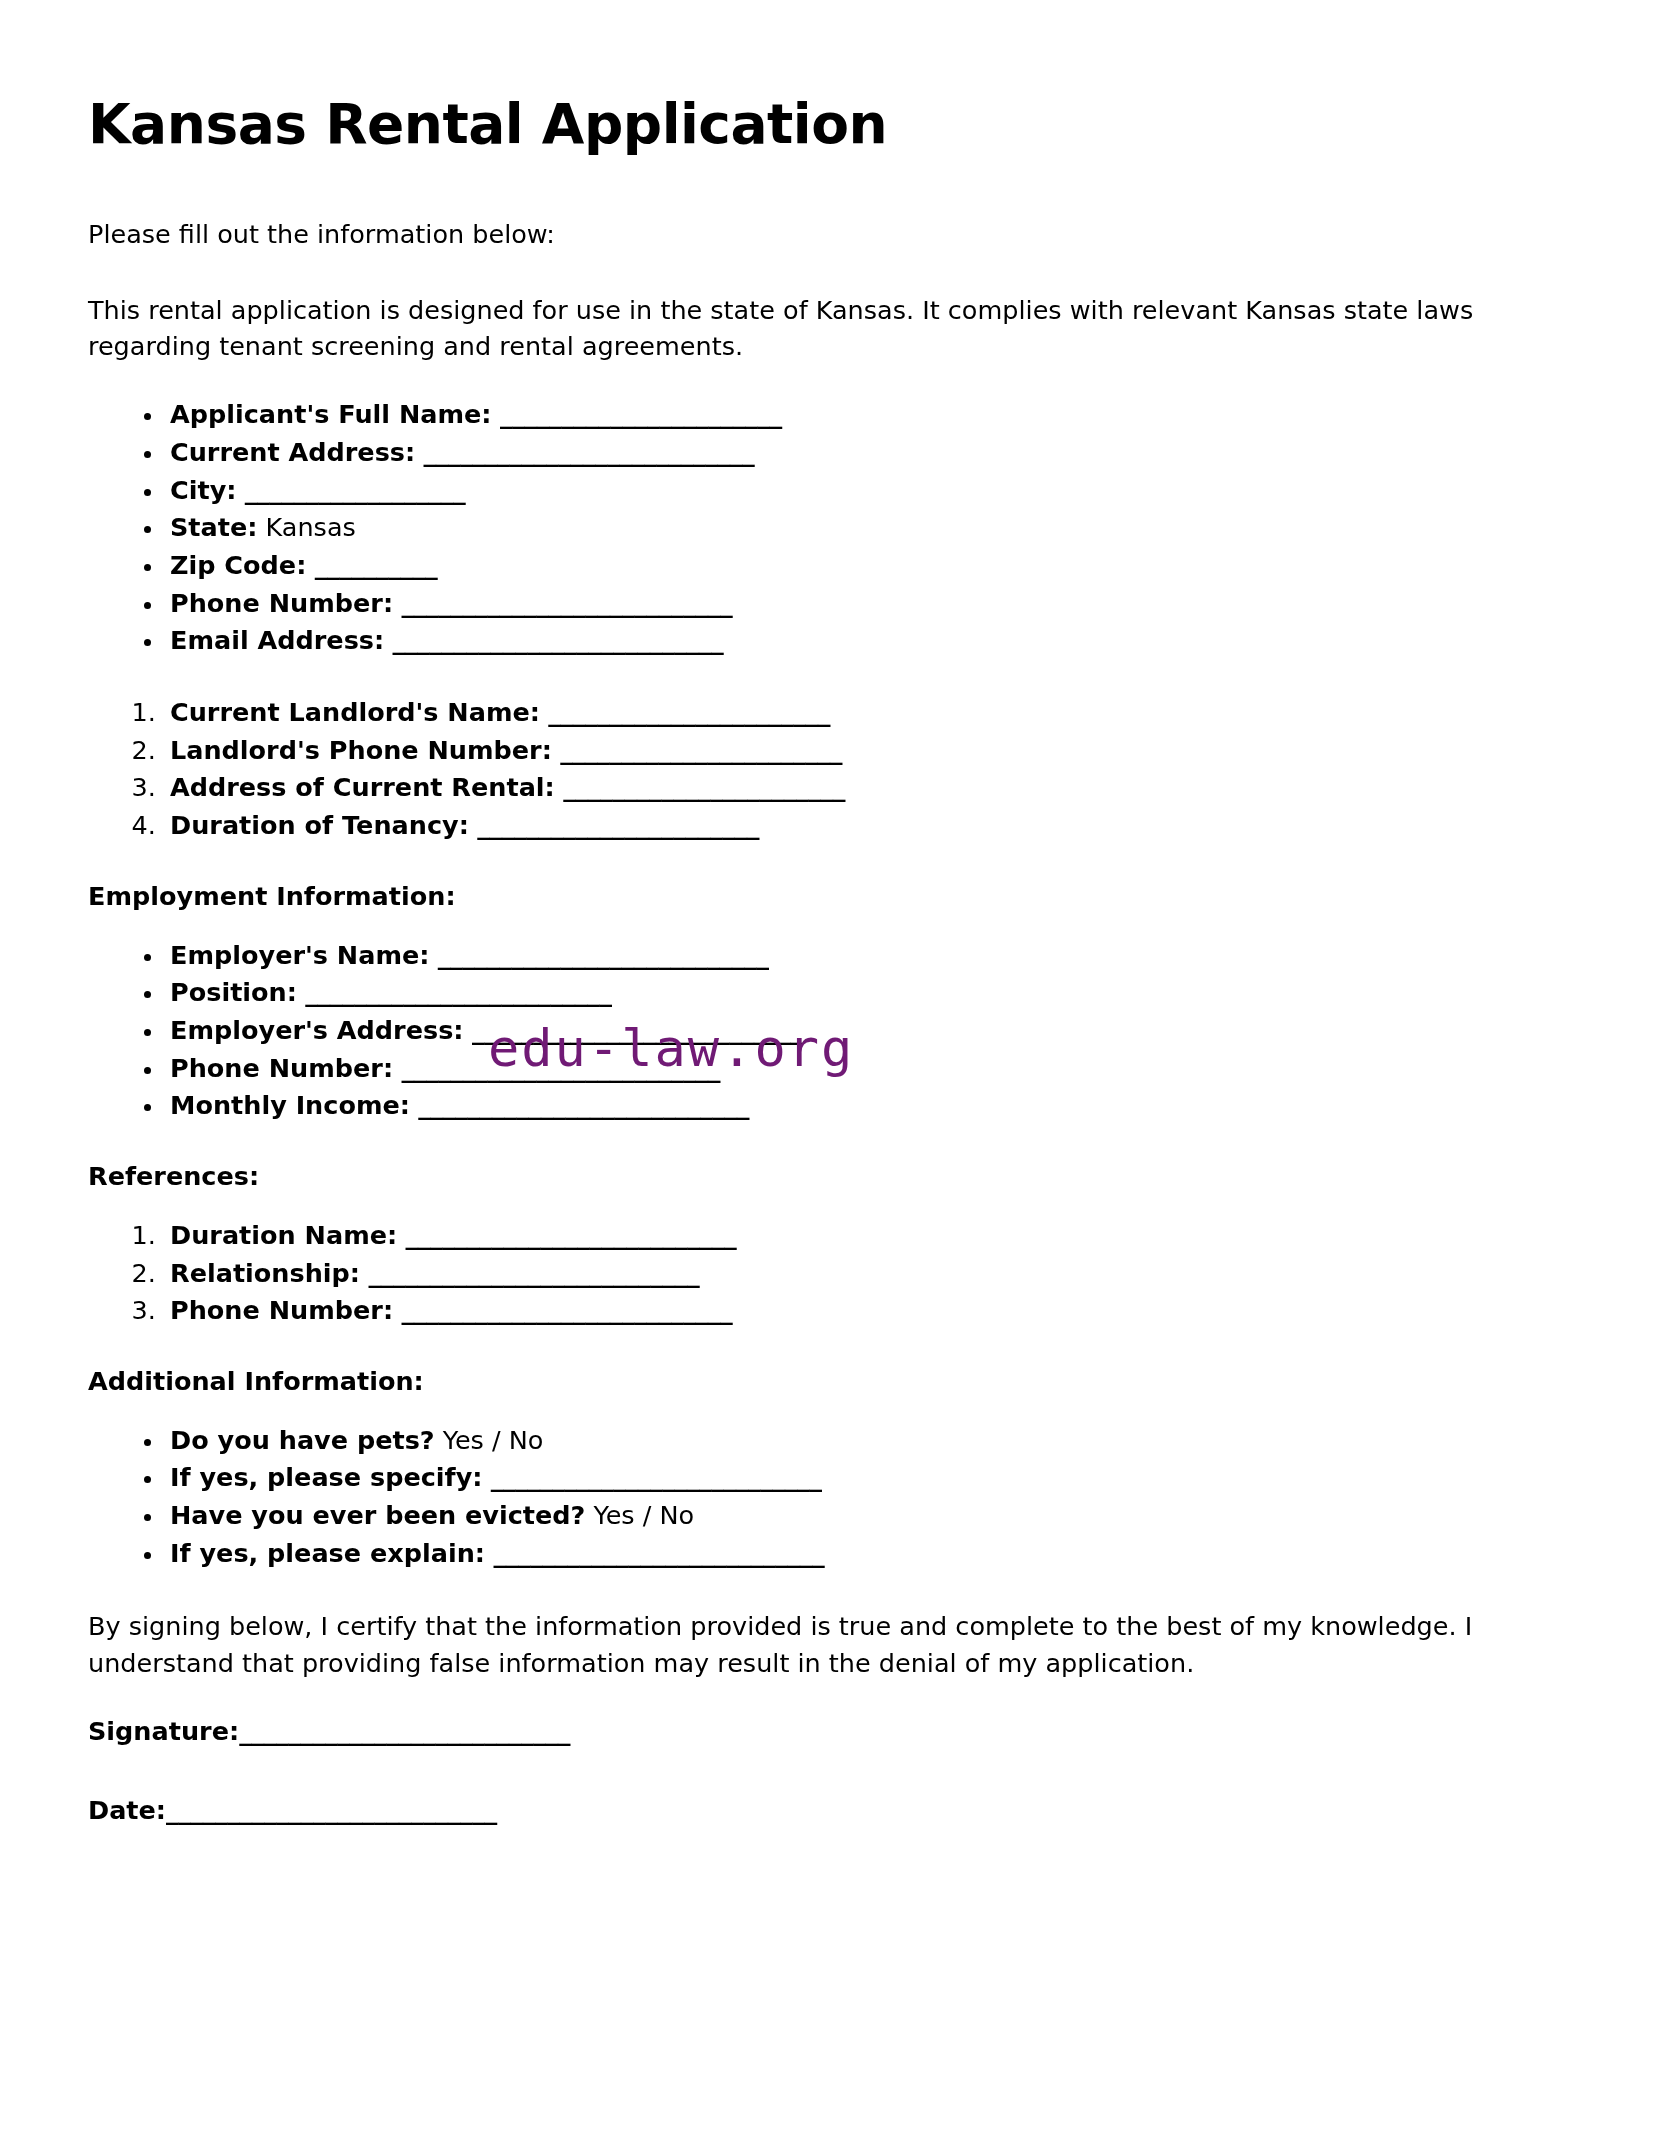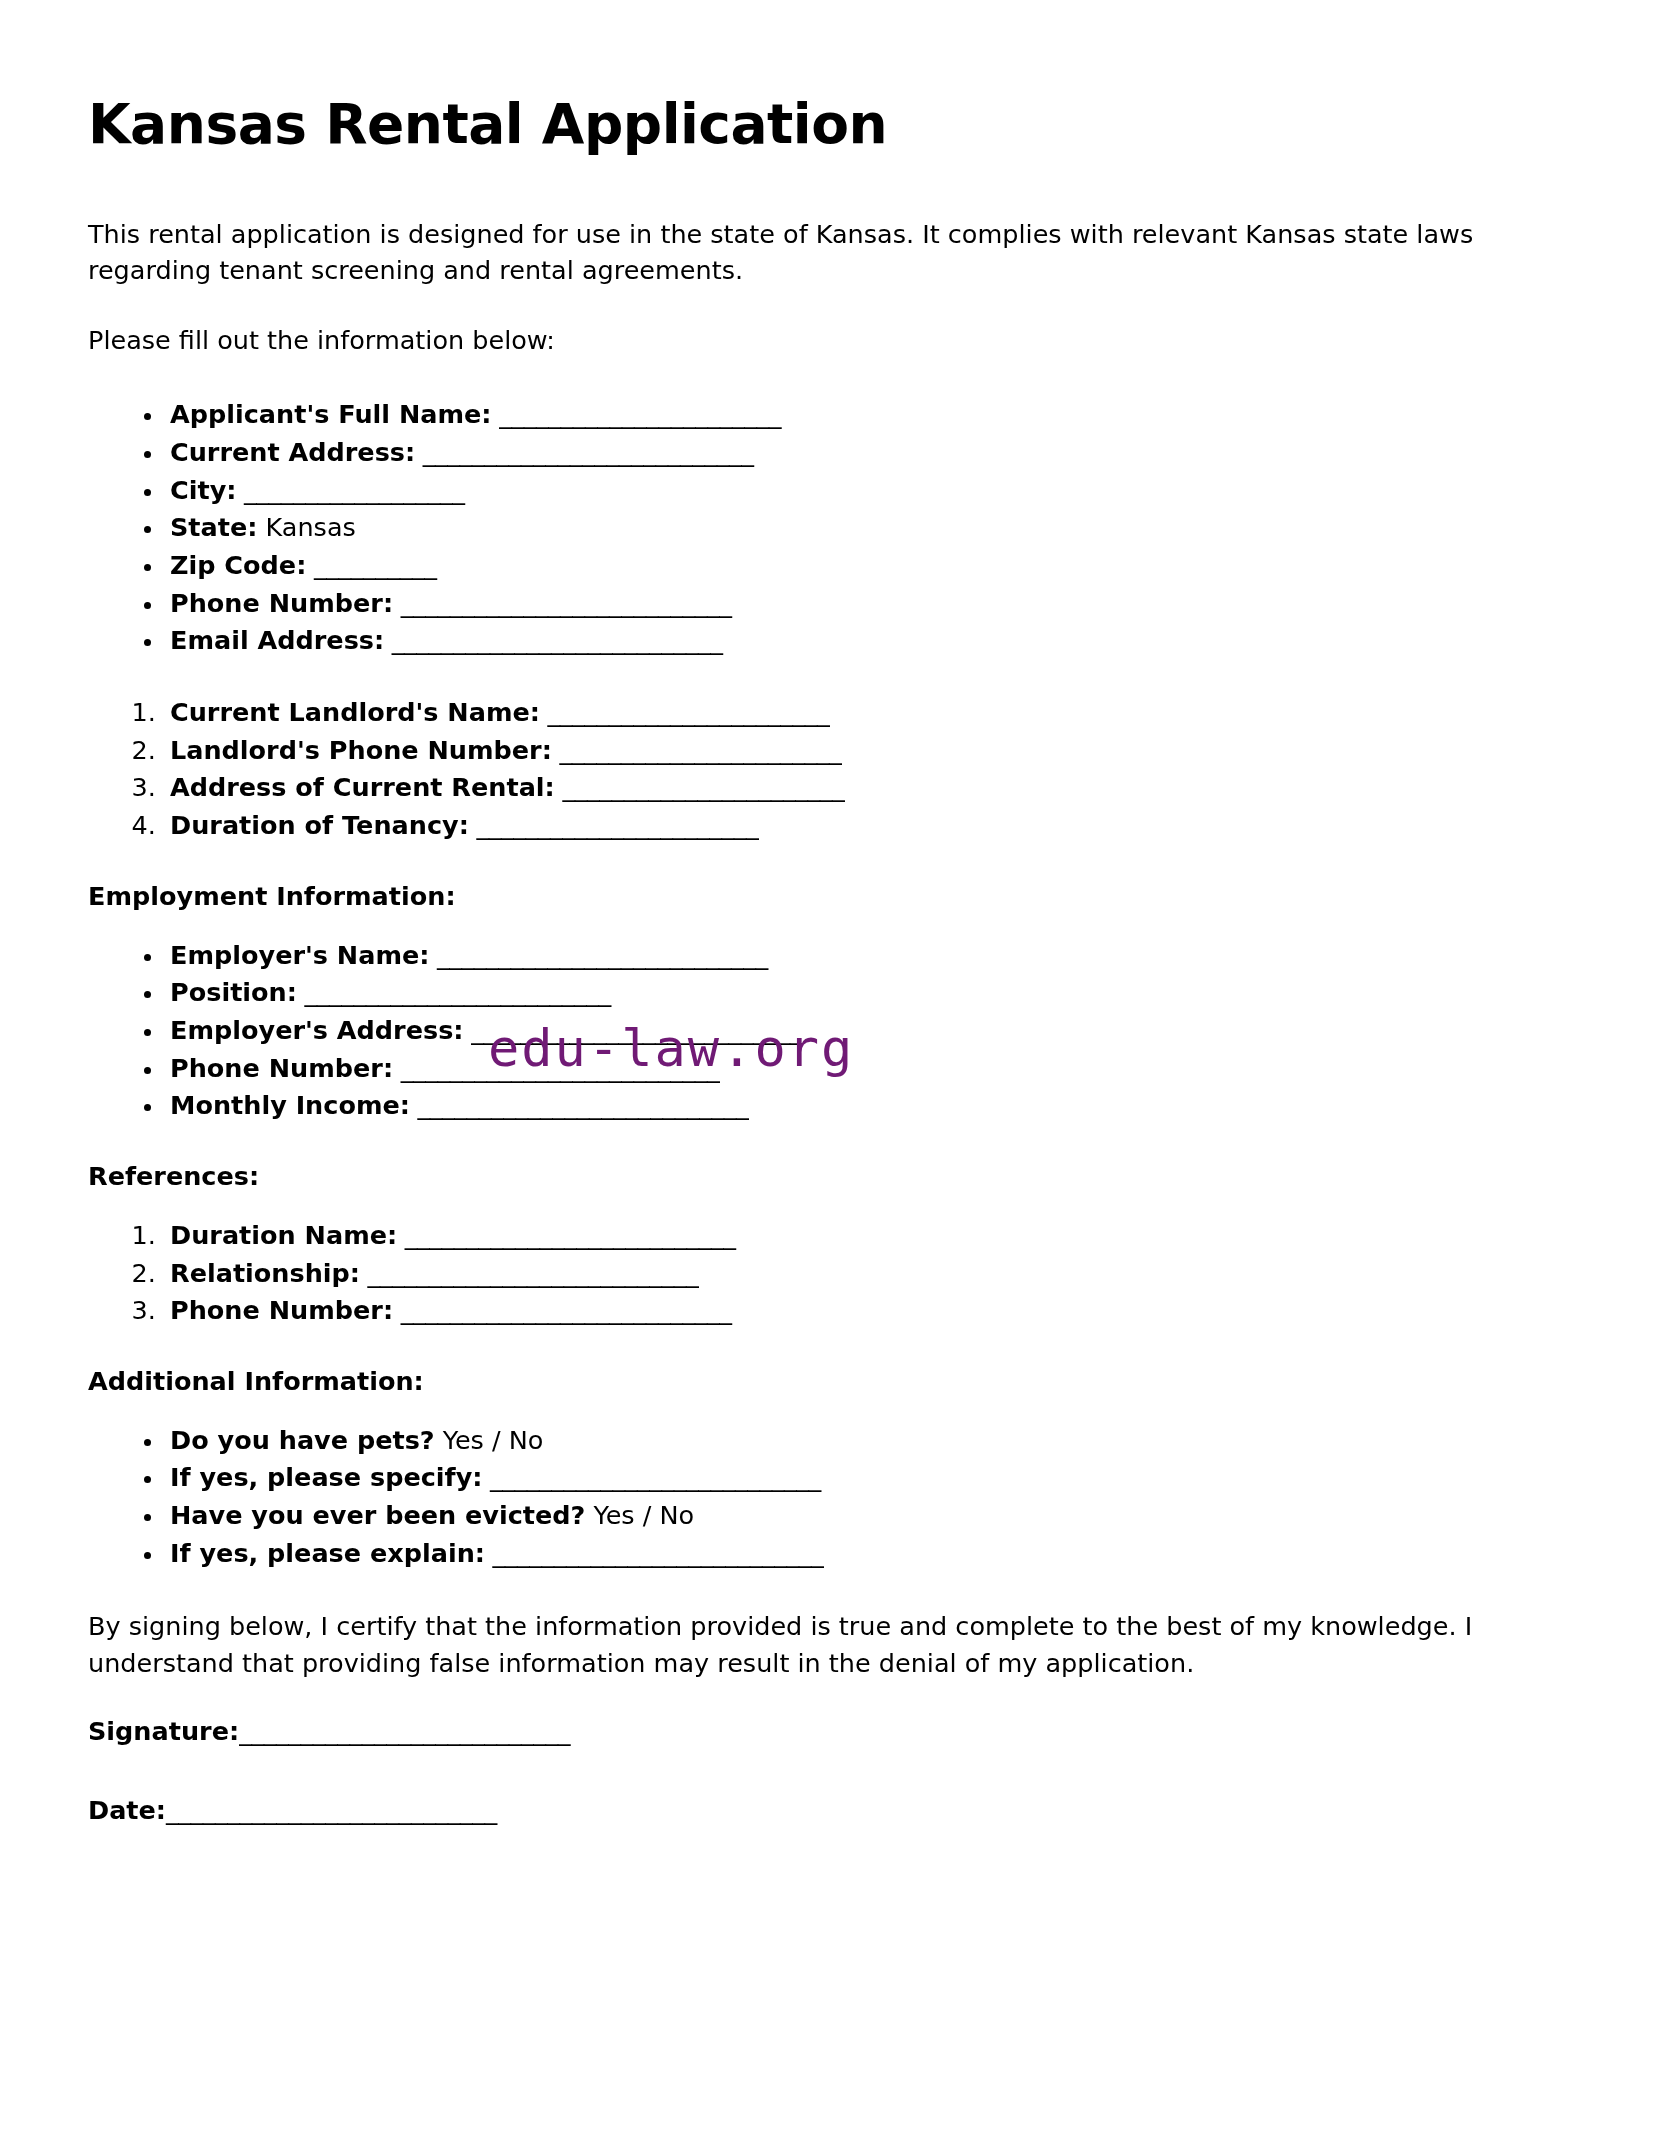--- a/index.html
+++ b/index.html
@@ -58,21 +58,21 @@
   ul.fields li::marker { font-size: 22px; }
   ol.fields li::marker { font-weight: normal; }
   .lbl {
     font-weight: bold;
   }
   .val {
     font-weight: normal;
     margin-top: 6px;
   }
   .blank {
-    font-weight: normal;
+    font-weight: bold;
     letter-spacing: -0.5px;
     white-space: pre;
   }
   .sig-block {
     margin-top: 10px;
   }
   .sig-line {
     font-size: 25.5px;
     font-weight: bold;
     margin: 0 0 46px 0;
@@ -94,23 +94,23 @@
     margin-top: 8px;
   }
 </style>
 </head>
 <body>
 
 <div class="page">
 
   <h1 class="doc-title">Kansas Rental Application</h1>
 
+  <p class="para tight">Please fill out the information below:</p>
+
   <p class="para">This rental application is designed for use in the state of Kansas. It complies with relevant Kansas state laws regarding tenant screening and rental agreements.</p>
-
-  <p class="para tight">Please fill out the information below:</p>
 
   <ul class="fields">
       <li><span class="lbl">Applicant's Full Name:</span><span class="blank"> _______________________</span></li>
       <li><span class="lbl">Current Address:</span><span class="blank"> ___________________________</span></li>
       <li><span class="lbl">City:</span><span class="blank"> __________________</span></li>
       <li><span class="lbl">State:</span><span class="val"> Kansas</span></li>
       <li><span class="lbl">Zip Code:</span><span class="blank"> __________</span></li>
       <li><span class="lbl">Phone Number:</span><span class="blank"> ___________________________</span></li>
       <li><span class="lbl">Email Address:</span><span class="blank"> ___________________________</span></li>
     </ul>

